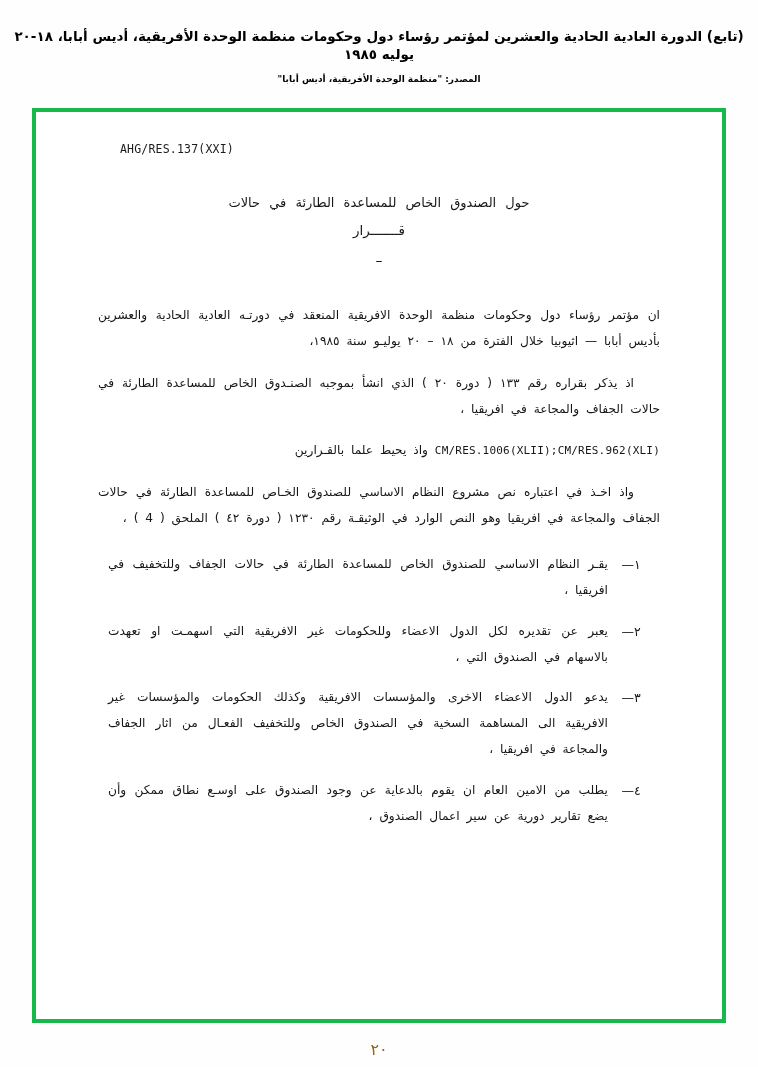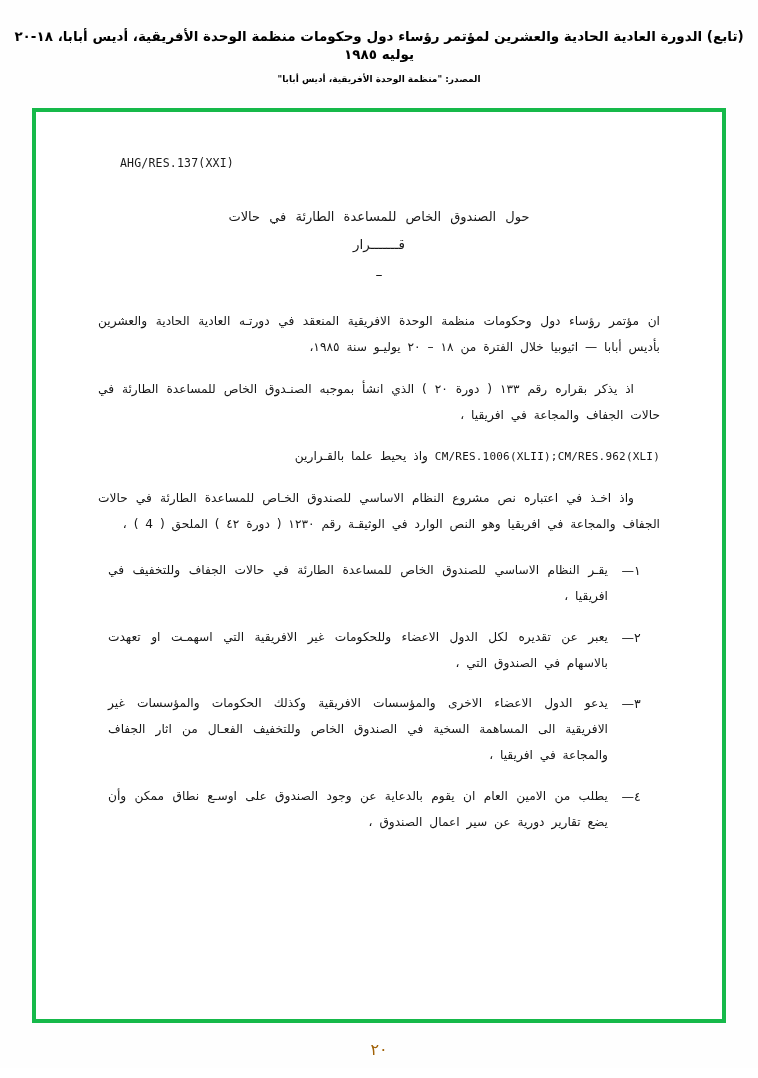--- a/index.html
+++ b/index.html
@@ -57,21 +57,21 @@
     width: 694px;
     height: 915px;
     border: 4px solid #16b94a;
     box-sizing: border-box;
     background: #ffffff;
   }
 
   .inner {
     position: absolute;
     top: 0; left: 0; right: 0; bottom: 0;
-    padding: 38px 44px 20px 44px;
+    padding: 24px 44px 20px 44px;
     box-sizing: border-box;
   }
 
   
   .res-code {
     direction: ltr;
     text-align: left;
     font-family: "DejaVu Sans Mono", monospace;
     font-size: 11.5px;
     color: #1b1b1b;
@@ -101,21 +101,21 @@
   .t-dash {
     font-size: 14px;
     letter-spacing: 0;
     margin-top: 2px;
   }
 
   
   .body-text {
     direction: rtl;
     text-align: right;
-    margin-top: 20px;
+    margin-top: 28px;
     padding-right: 18px;
     padding-left: 18px;
   }
   .para {
     font-family: "DejaVu Sans", sans-serif;
     font-size: 12.2px;
     line-height: 2.12;
     letter-spacing: 1.4px;
     word-spacing: 3px;
     color: #161616;

